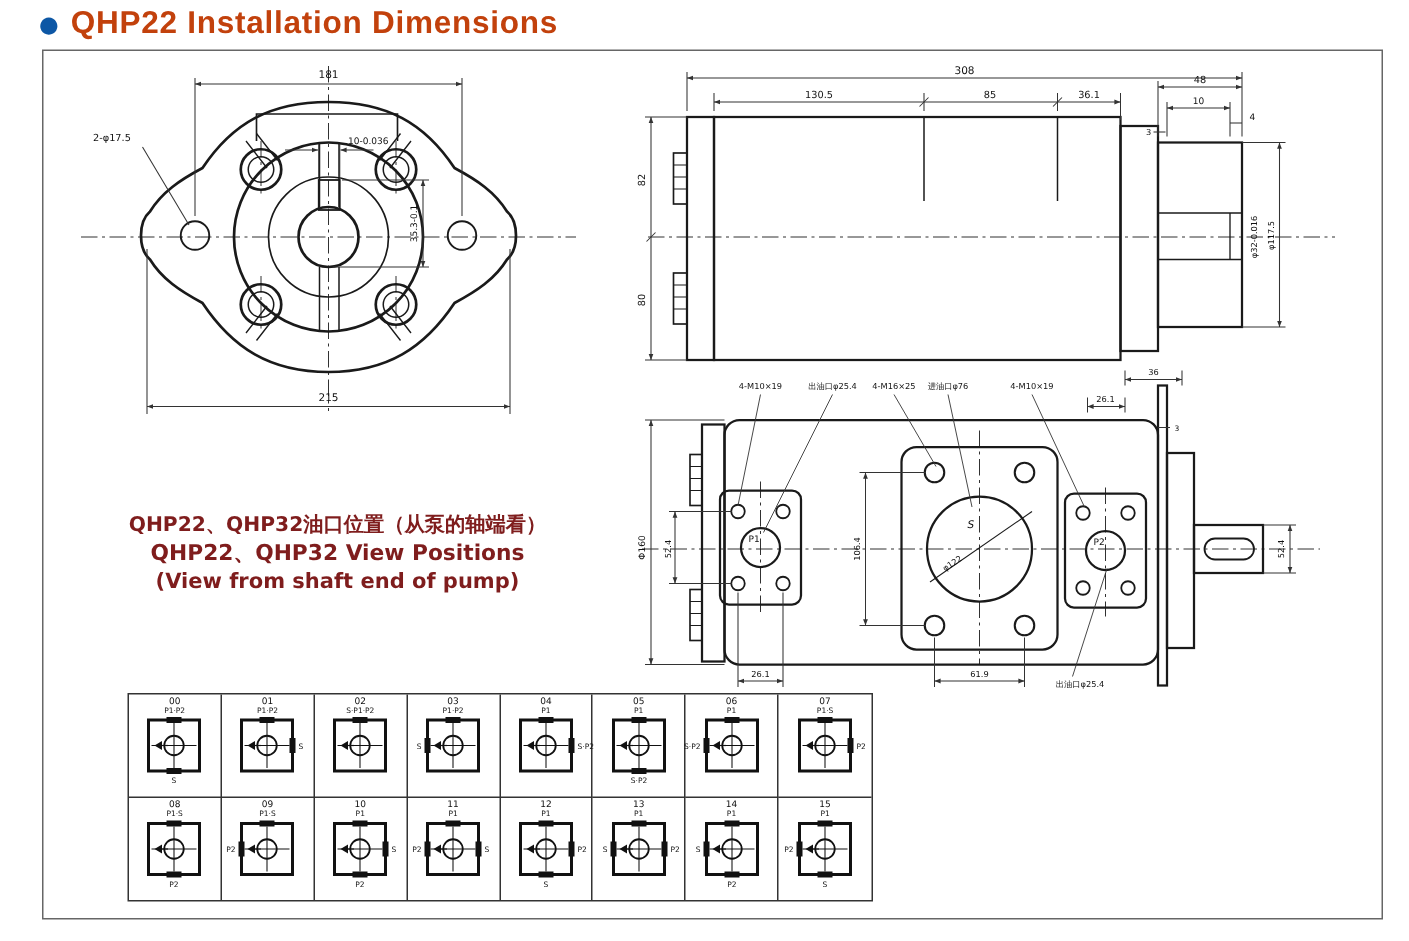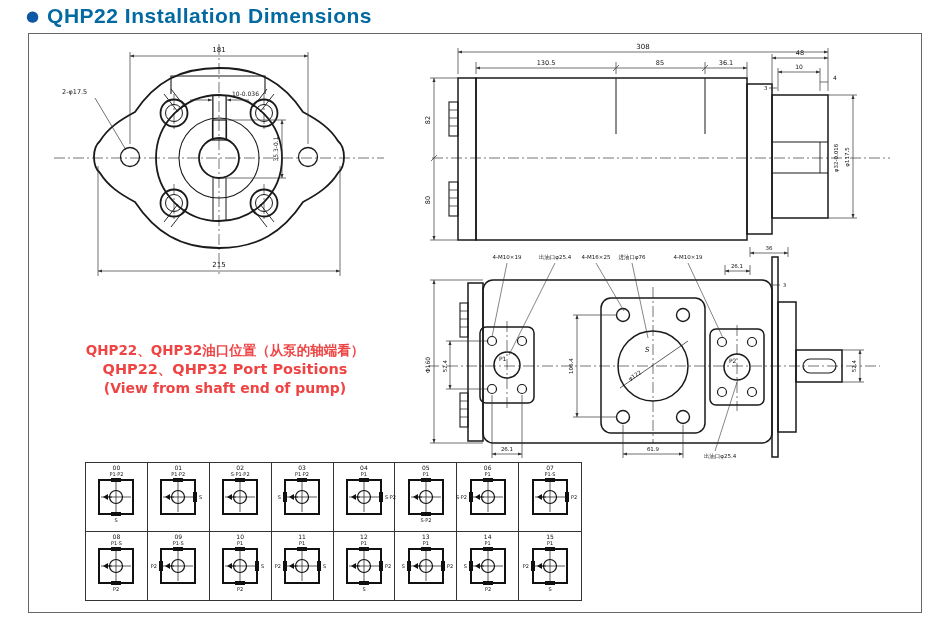--- a/index.html
+++ b/index.html
@@ -1,25 +1,25 @@
 <!DOCTYPE html>
 <html><head>
 <meta charset="utf-8">
 <style>
   html,body{margin:0;padding:0;background:#fff;width:939px;height:627px;overflow:hidden;
     font-family:"DejaVu Sans",sans-serif;color:#111;}
   .page{position:relative;width:939px;height:627px;background:#fff;}
   .titlebar{position:absolute;left:26px;top:4px;display:flex;align-items:center;gap:8px;}
   .bullet{color:#0d57a5;font-size:15px;line-height:1;}
-  .title{color:#0369a1;font-size:21px;font-weight:bold;letter-spacing:.5px;
+  .title{color:#c2410c;font-size:21px;font-weight:bold;letter-spacing:.5px;
     font-family:"Liberation Sans",sans-serif;}
   .frame{position:absolute;left:28px;top:33px;width:892px;height:578px;border:1px solid #666;background:#fff;}
   svg{position:absolute;overflow:visible;}
   svg text{fill:#111;font-family:"DejaVu Sans",sans-serif;}
-  .caption{position:absolute;left:55px;top:341px;width:340px;text-align:center;font-weight:bold;color:#ef4444;}
+  .caption{position:absolute;left:55px;top:341px;width:340px;text-align:center;font-weight:bold;color:#7f1d1d;}
   .caption .c1{font-size:13.5px;line-height:19px;}
   .caption .c2{font-size:14.5px;line-height:19px;}
   .caption .c3{font-size:14px;line-height:19px;}
   .pgrid{position:absolute;left:85px;top:462px;width:497px;height:139px;border:1px solid #333;
     display:grid;grid-template-columns:repeat(8,1fr);grid-template-rows:1fr 1fr;background:#fff;box-sizing:border-box;}
   .pcell{border-right:1px solid #333;border-bottom:1px solid #333;display:flex;flex-direction:column;
     align-items:center;padding-top:1px;box-sizing:border-box;}
   .pcell:nth-child(8n){border-right:none;}
   .pcell:nth-child(n+9){border-bottom:none;}
   .pcode{font-size:6px;line-height:7px;}
@@ -174,21 +174,21 @@
     <text x="413" y="42" font-size="6">4</text>
     <text x="344" y="52" font-size="5.5">3</text>
     <text x="10" y="82" font-size="6.5" text-anchor="middle" transform="rotate(-90 10 82)">82</text>
     <text x="10" y="162" font-size="6.5" text-anchor="middle" transform="rotate(-90 10 162)">80</text>
     <text x="418" y="120" font-size="5.5" text-anchor="middle" transform="rotate(-90 418 120)">φ32-0.016</text>
     <text x="429" y="119" font-size="5.5" text-anchor="middle" transform="rotate(-90 429 119)">φ117.5</text>
   </svg>
 
   <div class="caption">
     <div class="c1">QHP22、QHP32油口位置（从泵的轴端看）</div>
-    <div class="c2">QHP22、QHP32 Port Positions</div>
+    <div class="c2">QHP22、QHP32 View Positions</div>
     <div class="c3">(View from shaft end of pump)</div>
   </div>
 
   <svg style="left:420px;top:245px;" width="517" height="220" viewBox="0 0 517 220">
     <defs>
       <marker id="ar3" viewBox="0 0 10 10" refX="9" refY="5" markerWidth="6.5" markerHeight="6.5" orient="auto-start-reverse">
         <path d="M0,1.5 L9,5 L0,8.5 z" fill="#333"></path>
       </marker>
     </defs>
     <g stroke="#1a1a1a" fill="none">

